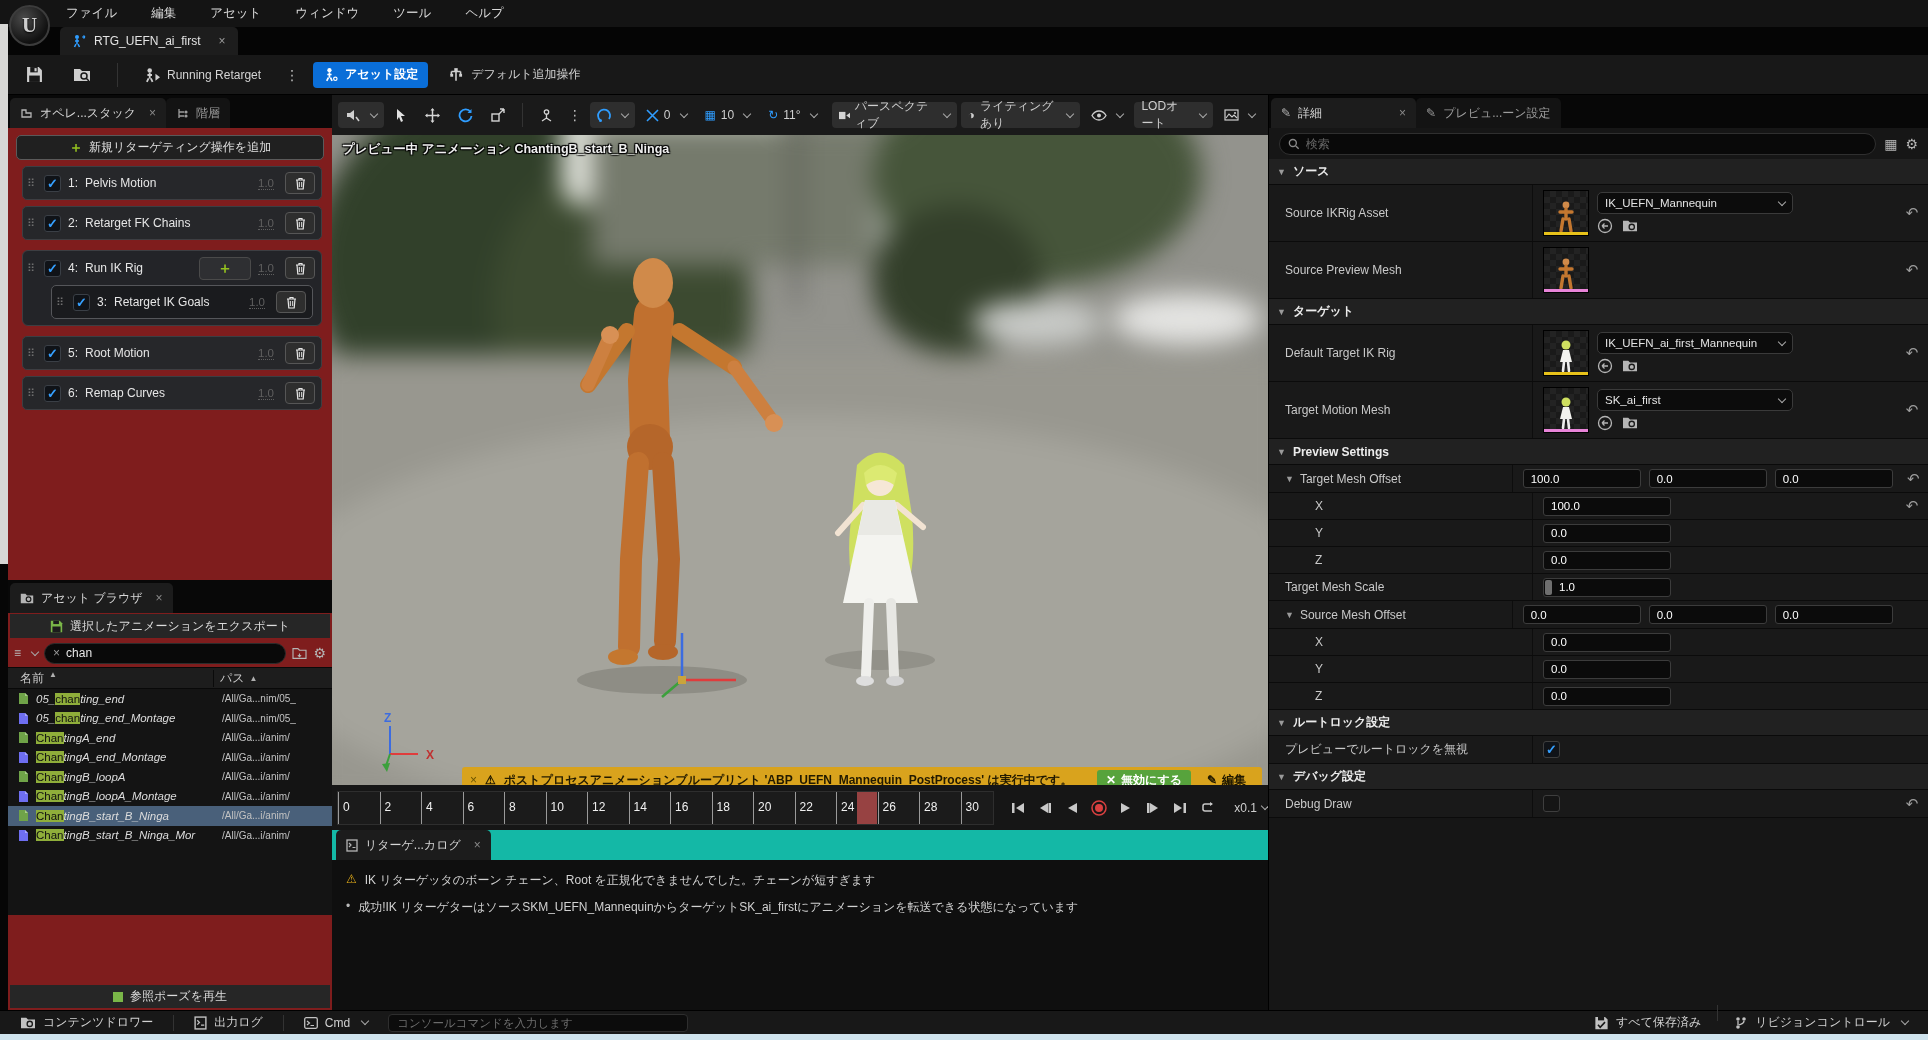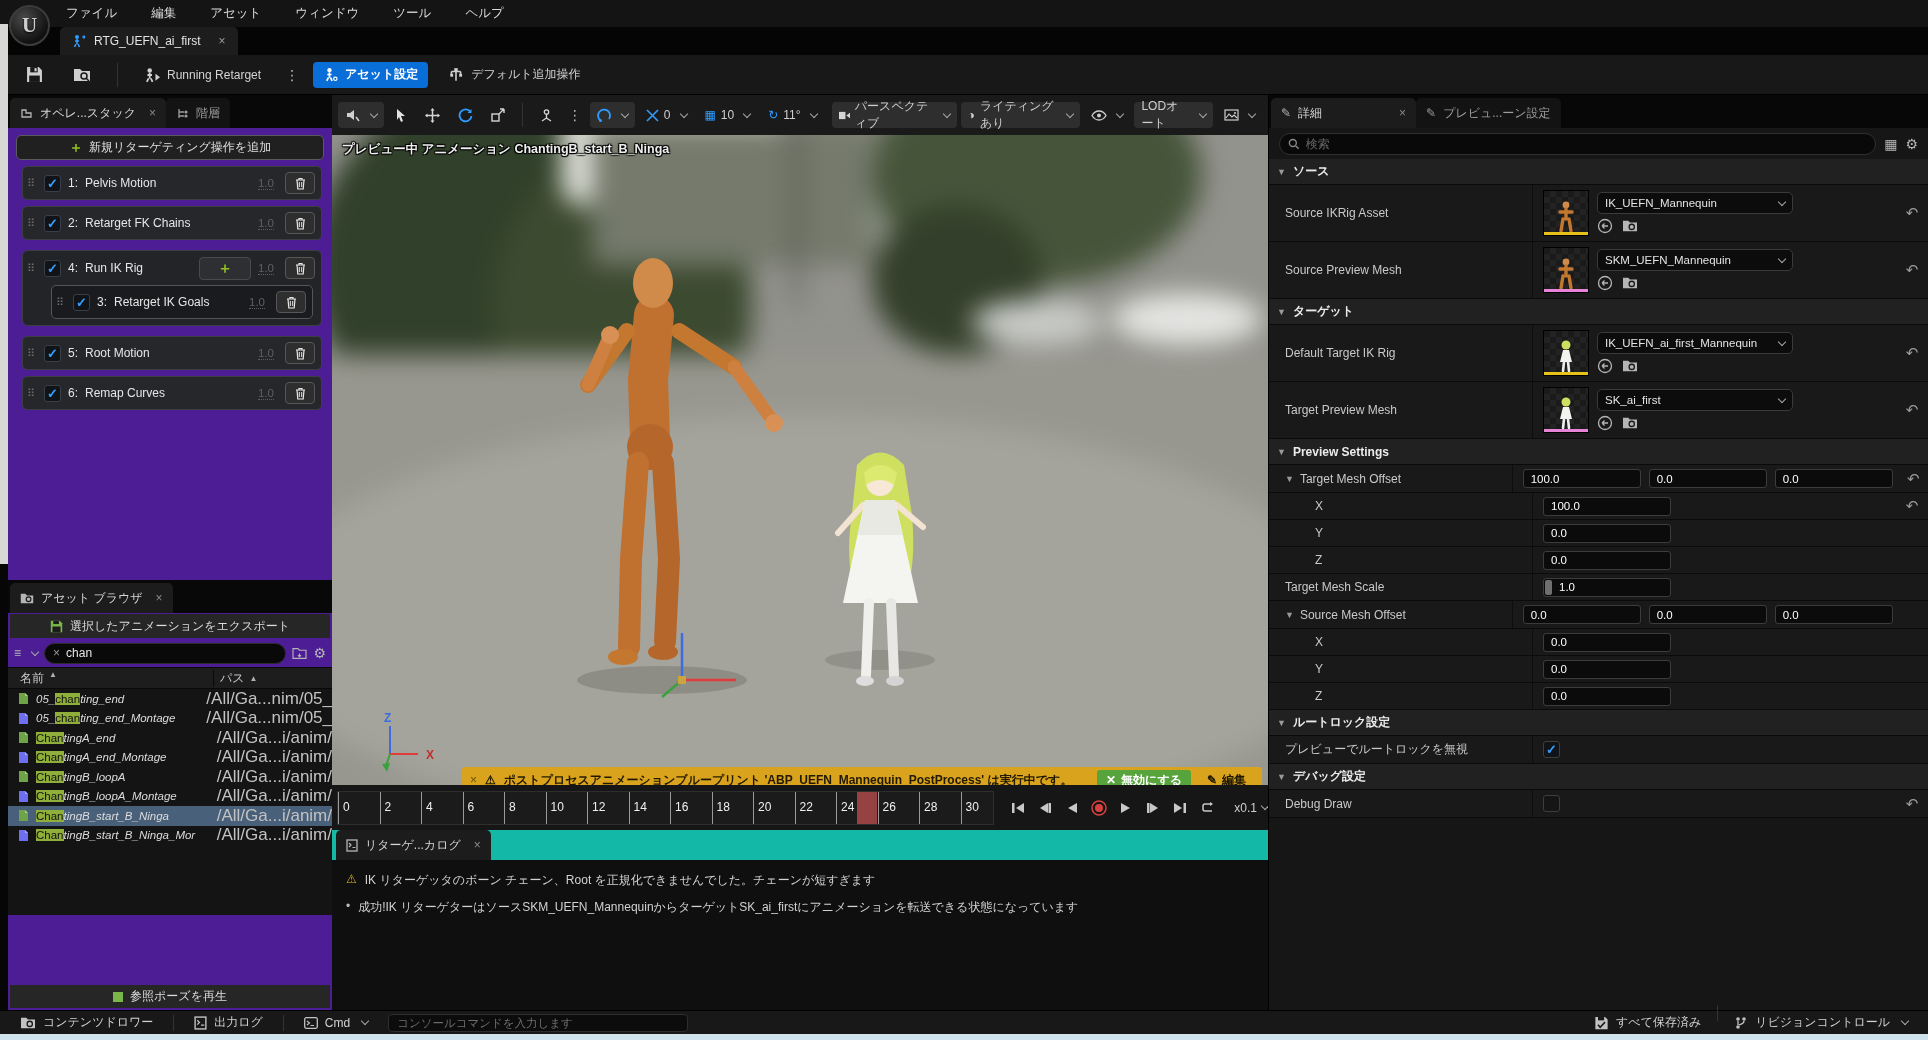--- a/index.html
+++ b/index.html
@@ -25,21 +25,21 @@
   .vsep{width:1px;height:24px;background:#333;margin:0 6px}
   .kebab{color:#bdbdbd;font-size:14px;padding:0 4px}
 
   .chev{width:6px;height:6px;border-right:1.6px solid #a8a8a8;border-bottom:1.6px solid #a8a8a8;transform:rotate(45deg);display:inline-block;margin:-3px 0 0 5px;flex:none}
 
   
   .lstrip{left:0;top:24px;width:8px;height:540px;background:#d7d7d5}
   .bstrip{left:0;top:1034px;width:1928px;height:6px;background:#cfe3ed}
 
   
-  .leftpanel{left:8px;top:95px;width:324px;height:915px;background:#4c1d95;display:flex;flex-direction:column}
+  .leftpanel{left:8px;top:95px;width:324px;height:915px;background:#7f1d1d;display:flex;flex-direction:column}
   .ptabs{height:33px;background:#080808;display:flex;align-items:flex-end;padding-left:2px}
   .ptab{height:30px;display:flex;align-items:center;gap:7px;padding:0 10px;background:#1c1c1c;border-radius:5px 5px 0 0;color:#d6d6d6}
   .ptab.off{background:#131313;color:#9d9d9d}
   .ptab .x{color:#8a8a8a;margin-left:6px}
   .addbtn{margin:7px 8px 6px 8px;height:25px;border:1px solid #5a5a5a;border-radius:5px;background:#202020;display:flex;align-items:center;justify-content:center;gap:6px;color:#e0e0e0}
   .plus{color:#95c11f;font-weight:bold;font-size:14px}
   .oprow{margin:0 10px 6px 14px;height:34px;background:#26272a;border:1px solid #3d3e42;border-radius:5px;display:flex;align-items:center;padding:0 6px 0 4px;gap:7px}
   .opgroup{margin:4px 10px 10px 14px;background:#232428;border:1px solid #3d3e42;border-radius:6px;padding:0 0 6px 0}
   .opgroup .oprow{margin:0;border:none;background:transparent}
   .opnested{margin:0 8px 0 28px;height:34px;background:#1a1b1e;border:1px solid #55565a;border-radius:5px;display:flex;align-items:center;padding:0 6px 0 4px;gap:7px}
@@ -60,21 +60,21 @@
   .abcols{height:22px;background:#1d1d1d;border-top:1px solid #090909;border-bottom:1px solid #090909;display:flex;align-items:center;color:#cccccc}
   .abcols .c1{width:206px;padding-left:12px;border-right:1px solid #0a0a0a;display:flex;gap:5px;}
   .abcols .c2{flex:1;padding-left:6px;display:flex;gap:5px;align-items:center}
   .sortarr{font-size:8px;color:#b0b0b0}
   .ablist{height:226px;background:#141414;overflow:hidden}
   .arow{height:19.5px;display:flex;align-items:center;padding-left:10px;white-space:nowrap}
   .arow.sel{background:#49607a}
   .arow .fico{margin-right:7px;flex:none}
   .fname{width:186px;overflow:hidden;color:#dcdcdc;font-size:11.5px;display:flex}
   .fname b{font-weight:normal;background:#8fae3a;color:#101010}
-  .fpath{color:#c2c2c2;font-size:17px}
+  .fpath{color:#c2c2c2;font-size:10px}
   .playref{height:23px;margin:0 2px 2px 2px;background:#262626;display:flex;align-items:center;justify-content:center;gap:7px;color:#dcdcdc}
   .gsq{width:10px;height:10px;background:#7ab648}
 
   
   .viewport{left:332px;top:95px;width:936px;height:915px;background:#101010;overflow:hidden}
   .vtoolbar{height:40px;background:#1a1a1a;display:flex;align-items:center;padding:0 6px;gap:4px;position:relative;z-index:5}
   .vbtn{height:26px;display:flex;align-items:center;padding:0 7px;border-radius:4px;color:#cfcfcf;gap:5px}
   .vbtn.on{background:#2e2e2e}
   .blueico{color:#2f9dff}
   .scene{position:absolute;left:0;top:40px;width:936px;height:650px;background:#93938d;overflow:hidden}
@@ -806,36 +806,20 @@
   <div class="prow assetrow">
     <div class="plabel">Source Preview Mesh</div>
     <div class="pval">
       <div class="thumb">
         <svg width="20" height="34" viewBox="0 0 20 34">
             <circle cx="10" cy="4" r="3.4" fill="#d08a4a"></circle>
             <path d="M10 8v10M4 11h12M7 18l-2 12M13 18l2 12" stroke="#c4772f" stroke-width="3.4" fill="none" stroke-linecap="round"></path>
           </svg>
         <span class="ul" style="background:#e884d8"></span>
       </div>
-      <div class="assetctl">
-        <div class="dd">
-            <span>SKM_UEFN_Mannequin</span>
-            <span class="chev"></span>
-          </div>
-        <div class="arow-icons">
-          <svg width="16" height="16" viewBox="0 0 16 16">
-              <circle cx="8" cy="8" r="6.5" fill="none" stroke="#b5b5b5" stroke-width="1.3"></circle>
-              <path d="M11 8H5M5 8l2.5-2.5M5 8l2.5 2.5" stroke="#b5b5b5" stroke-width="1.3" fill="none"></path>
-            </svg>
-          <svg width="16" height="14" viewBox="0 0 18 16">
-              <path d="M1 2h6l2 2h8v10H1z" fill="#b5b5b5"></path>
-              <circle cx="11" cy="9" r="3" fill="none" stroke="#191919" stroke-width="1.5"></circle>
-            </svg>
-        </div>
-      </div>
     </div>
     <div class="preset">↶</div>
   </div>
 
   <div class="sect">
       <span class="tri">▼</span>
       <span>ターゲット</span>
     </div>
   <div class="prow assetrow">
     <div class="plabel">Default Target IK Rig</div>
@@ -861,21 +845,21 @@
           <svg width="16" height="14" viewBox="0 0 18 16">
               <path d="M1 2h6l2 2h8v10H1z" fill="#b5b5b5"></path>
               <circle cx="11" cy="9" r="3" fill="none" stroke="#191919" stroke-width="1.5"></circle>
             </svg>
         </div>
       </div>
     </div>
     <div class="preset">↶</div>
   </div>
   <div class="prow assetrow">
-    <div class="plabel">Target Preview Mesh</div>
+    <div class="plabel">Target Motion Mesh</div>
     <div class="pval">
       <div class="thumb">
         <svg width="20" height="36" viewBox="0 0 20 36">
             <circle cx="10" cy="6" r="4.5" fill="#cfe060"></circle>
             <path d="M7 11h6l3 12H4z" fill="#f2f2ee"></path>
             <path d="M8 23l-1 9M12 23l1 9" stroke="#eee" stroke-width="2.6" stroke-linecap="round"></path>
           </svg>
         <span class="ul" style="background:#e884d8"></span>
       </div>
       <div class="assetctl">

